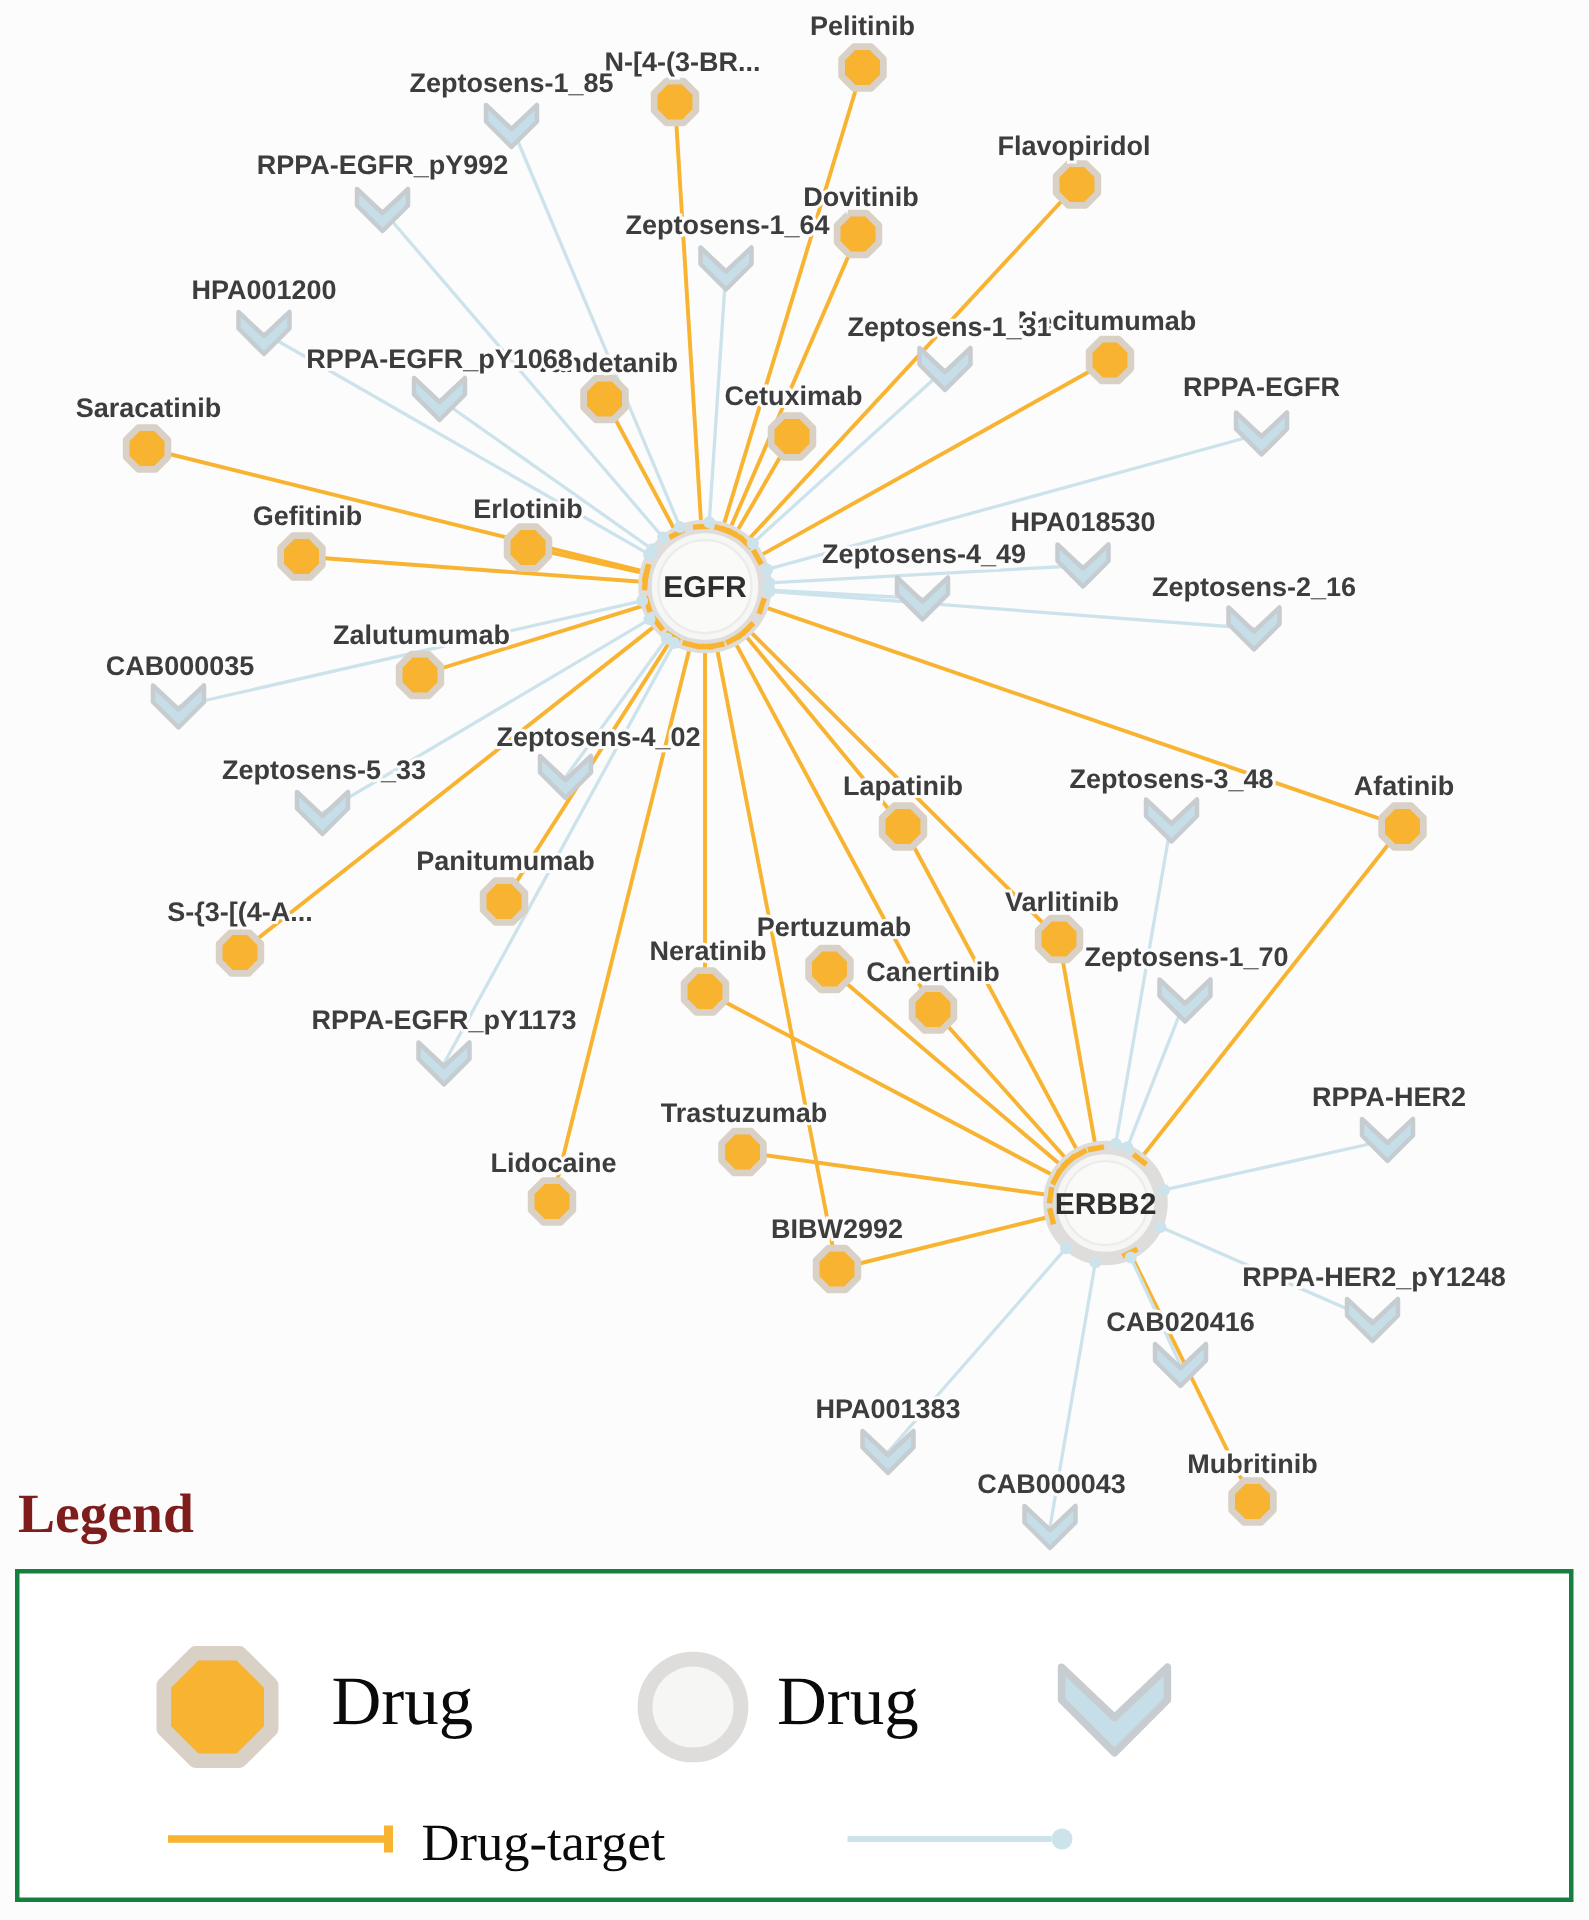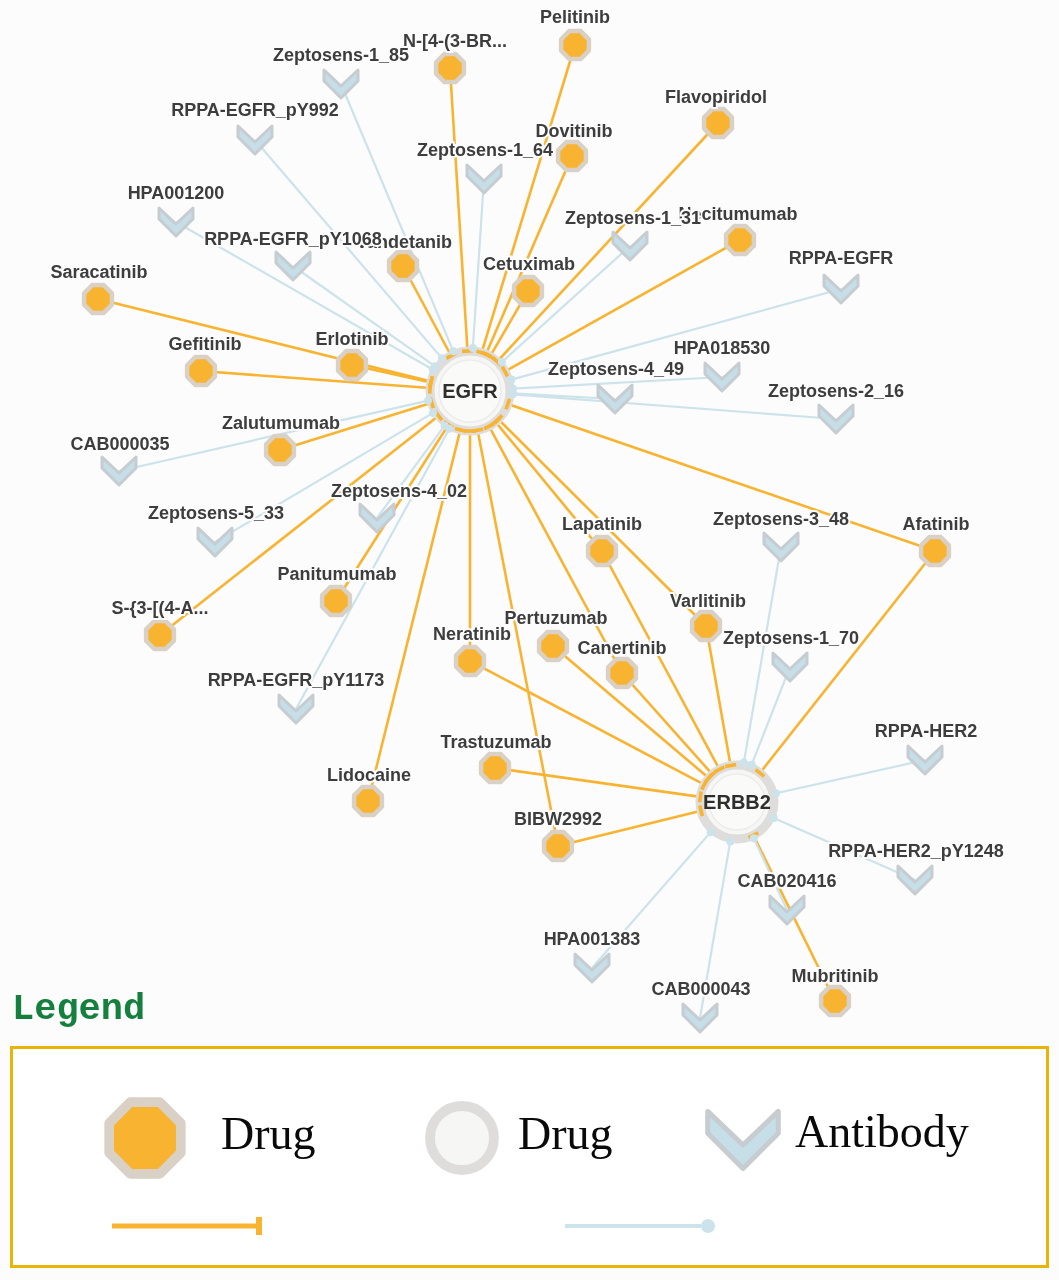--- a/index.html
+++ b/index.html
@@ -11,25 +11,25 @@
     font-weight:bold;font-size:18px;
     fill:#3D3D3D;stroke:#FCFCFC;stroke-width:4px;paint-order:stroke;
     text-anchor:middle;
   }
   text.gene-label{
     font-family:"Liberation Sans",sans-serif;
     font-weight:bold;font-size:20px;fill:#2E2E2E;text-anchor:middle;
   }
   .legend-title{
     position:absolute;left:12px;top:988px;
-    font-family:Liberation Mono, monospace;font-weight:bold;font-size:37px;color:#15803d;
+    font-family:Liberation Serif, serif;font-weight:bold;font-size:37px;color:#7f1d1d;
   }
   .legend-box{
     position:absolute;left:10px;top:1046px;width:1033px;height:216px;
-    border:3px solid #eab308;background:#ffffff;
+    border:3px solid #15803d;background:#ffffff;
   }
   .legend-box .abs{position:absolute;}
   .l-node-label{
     font-family:"Liberation Serif",serif;font-size:46px;color:#0A0A0A;line-height:1;
   }
   .l-edge-label{
     font-family:"Liberation Serif",serif;font-size:35px;color:#0A0A0A;line-height:1;
   }
 </style>
 </head>
@@ -258,28 +258,28 @@
         <circle cx="0" cy="0" r="39" fill="#F6F6F4" stroke="#DEDDDB" stroke-width="12"></circle>
       </svg>
     </span>
     <span class="abs l-node-label" style="left:505px;top:62px;">Drug</span>
 
     <span class="abs" style="left:688px;top:52px;">
       <svg width="84" height="78" viewBox="-50 -45 100 90">
         <path d="M -42 -34 L 0 6 L 42 -34 L 42 -8 L 0 34 L -42 -8 Z" fill="#C5DEE8" stroke="#C6CCCF" stroke-width="6" stroke-linejoin="round"></path>
       </svg>
     </span>
-    <span class="abs l-node-label" style="left:782px;top:60px;">Antibody</span>
 
     <span class="abs" style="left:95px;top:164px;">
       <svg width="162" height="26" viewBox="0 0 162 26">
         <line x1="4" y1="13" x2="148" y2="13" stroke="#F8B331" stroke-width="5"></line>
         <line x1="151" y1="4" x2="151" y2="22" stroke="#F8B331" stroke-width="6"></line>
       </svg>
     </span>
+    <span class="abs l-edge-label" style="left:268px;top:162px;">Drug-target</span>
 
     <span class="abs" style="left:548px;top:164px;">
       <svg width="162" height="26" viewBox="0 0 162 26">
         <line x1="4" y1="13" x2="140" y2="13" stroke="#CCE3EB" stroke-width="4"></line>
         <circle cx="147" cy="13" r="7" fill="#CCE3EB"></circle>
       </svg>
     </span>
   </div>
 </div>
 

